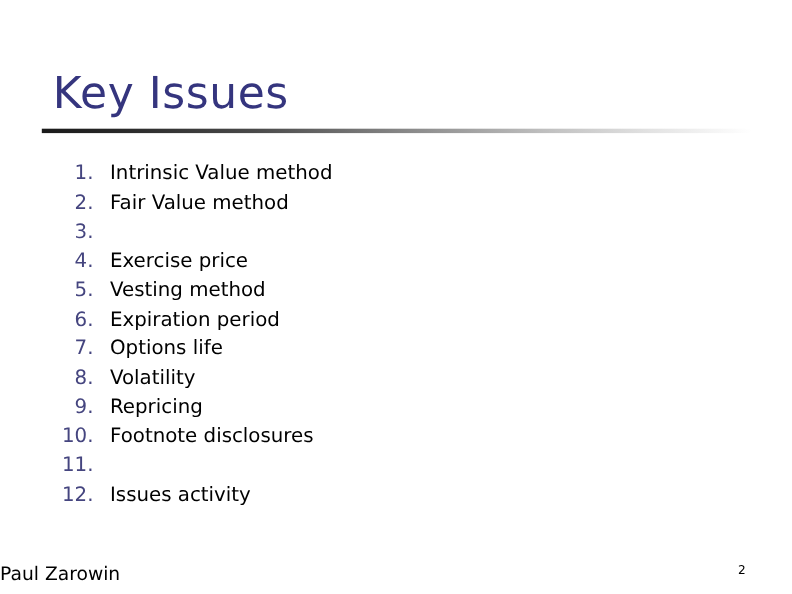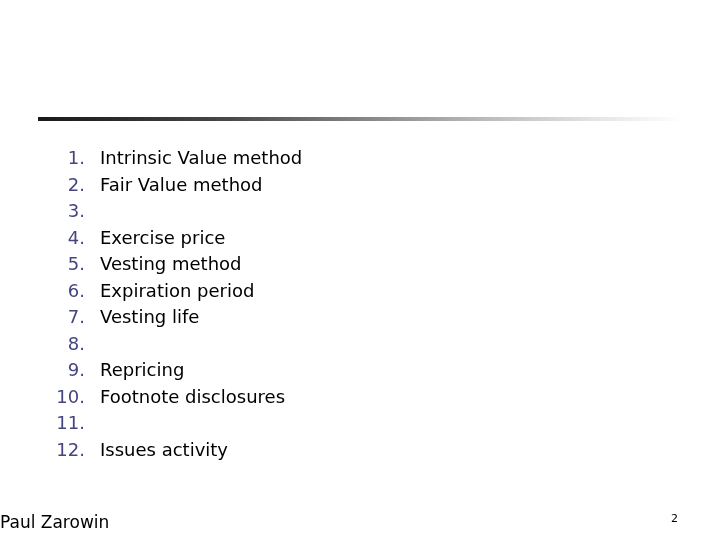--- a/index.html
+++ b/index.html
@@ -116,20 +116,21 @@
     font-weight: 400;
     color: #000000;
     white-space: nowrap;
   }
 </style>
 </head>
 <body>
 
 <div id="slide">
 
+  <div id="slide-title">Key Issues</div>
 
   <div id="title-rule"></div>
 
   <div id="issues-list">
 
     <div class="issue-row">
       <span class="issue-num">1.</span>
       <span class="issue-text">Intrinsic Value method</span>
     </div>
 
@@ -152,25 +153,26 @@
       <span class="issue-text">Vesting method</span>
     </div>
 
     <div class="issue-row">
       <span class="issue-num">6.</span>
       <span class="issue-text">Expiration period</span>
     </div>
 
     <div class="issue-row">
       <span class="issue-num">7.</span>
-      <span class="issue-text">Vesting life</span>
+      <span class="issue-text">Options life</span>
     </div>
 
     <div class="issue-row">
       <span class="issue-num">8.</span>
+      <span class="issue-text">Volatility</span>
     </div>
 
     <div class="issue-row">
       <span class="issue-num">9.</span>
       <span class="issue-text">Repricing</span>
     </div>
 
     <div class="issue-row">
       <span class="issue-num">10.</span>
       <span class="issue-text">Footnote disclosures</span>

